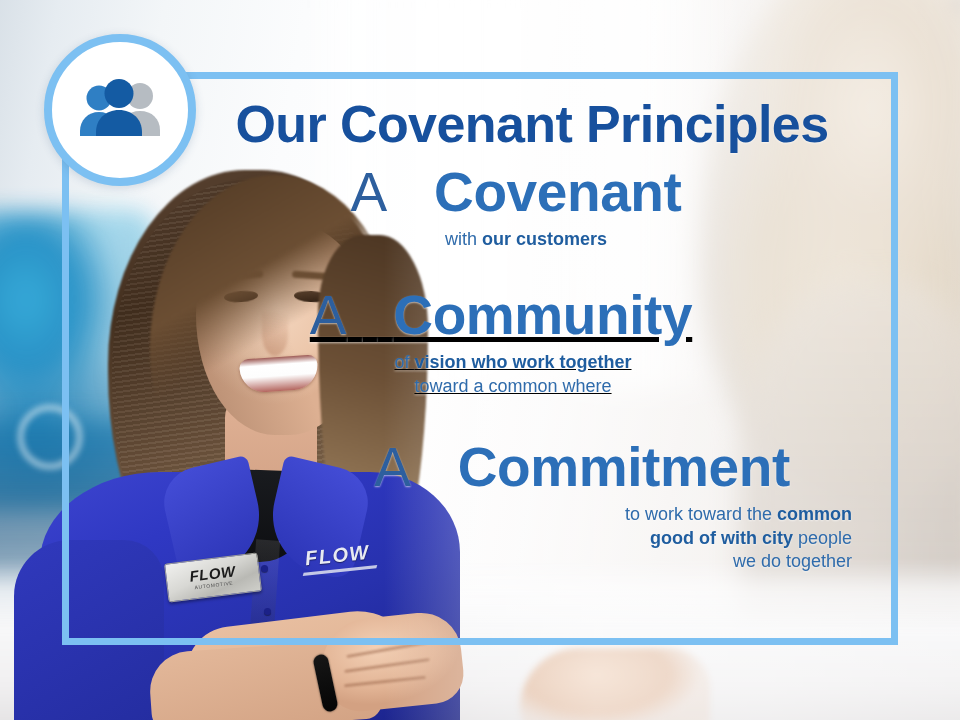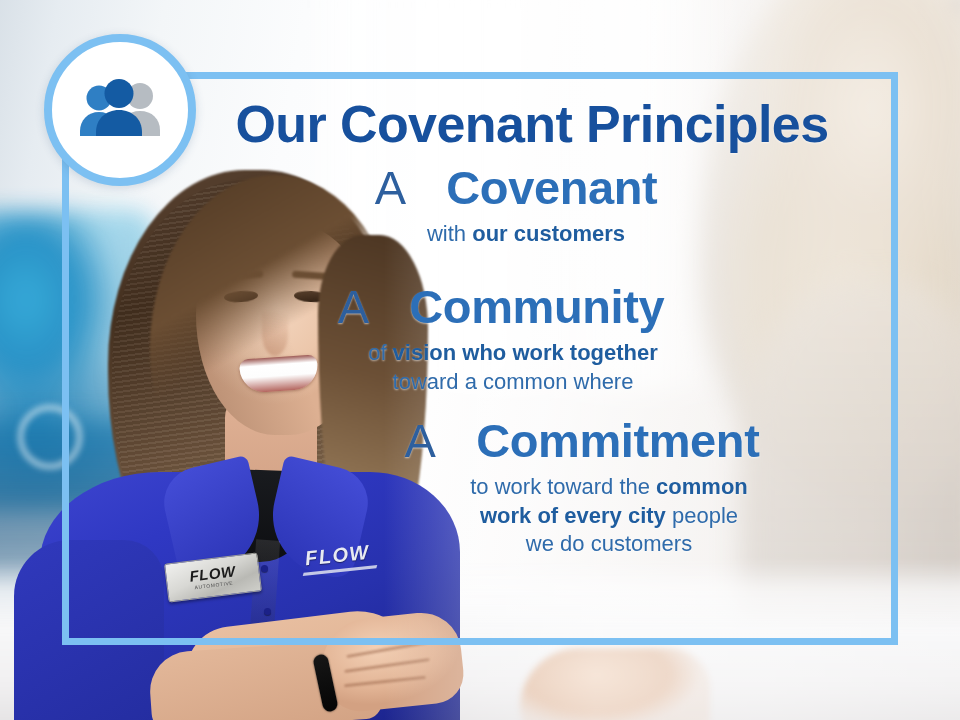--- a/index.html
+++ b/index.html
@@ -385,56 +385,56 @@
     letter-spacing: -0.6px;
     color: #17509d;
     padding-left: 150px;
     margin: 0;
     text-shadow: 0 1px 2px rgba(255,255,255,.55);
   }
 
   .principle { text-align: center; }
 
   .p-head {
-    font-size: 47px;
+    font-size: 55px;
     line-height: 1.08;
     margin: 0;
     white-space: nowrap;
     text-shadow: 0 1px 2px rgba(255,255,255,.6);
   }
   .p-head .article {
     font-weight: 400;
     color: #2d5f9e;
     letter-spacing: 1px;
   }
   .p-head .word {
     font-weight: 700;
     color: #2c6fb8;
     letter-spacing: -0.4px;
   }
 
   .p-sub {
     margin: 6px 0 0 0;
-    font-size: 22px;
+    font-size: 18px;
     line-height: 1.30;
     color: #2f6bab;
     font-weight: 400;
     text-shadow: 0 1px 2px rgba(255,255,255,.6);
   }
   .p-sub b { font-weight: 700; color: #1f5d9f; }
 
   
   .block-1 { margin-top: 12px; padding-left: 118px; }
   .block-1 .p-sub { padding-left: 20px; }
 
-  .block-2 { margin-top: 34px; padding-left: 88px; }
+  .block-2 { margin-top: 34px; padding-left: 88px; text-decoration: underline; }
   .block-2 .p-sub { padding-left: 24px; }
 
-  .block-3 { margin-top: 20px; padding-left: 250px; }
-  .block-3 .p-sub { padding-left: 54px; }
+  .block-3 { margin-top: 40px; padding-left: 250px; }
+  .block-3 .p-sub { padding-left: 54px; text-align: right; }
 </style>
 </head>
 <body>
 
 <div id="poster">
 
   <div class="photo">
     <div class="bg-room"></div>
     <div class="bg-window"></div>
     <div class="bg-car"></div>
@@ -543,22 +543,22 @@
       <div class="p-head">
         <span class="article">A</span>
         <span>&nbsp;</span>
         <span class="word">Commitment</span>
       </div>
       <div class="p-sub">
         <div>
           <span>to work toward the </span><b>common</b>
         </div>
         <div>
-          <b>work of every city</b><span> people</span>
+          <b>good of with city</b><span> people</span>
         </div>
         <div>
-          <span>we do customers</span>
+          <span>we do together</span>
         </div>
       </div>
     </div>
 
   </div>
 </div>
 
 </body></html>

